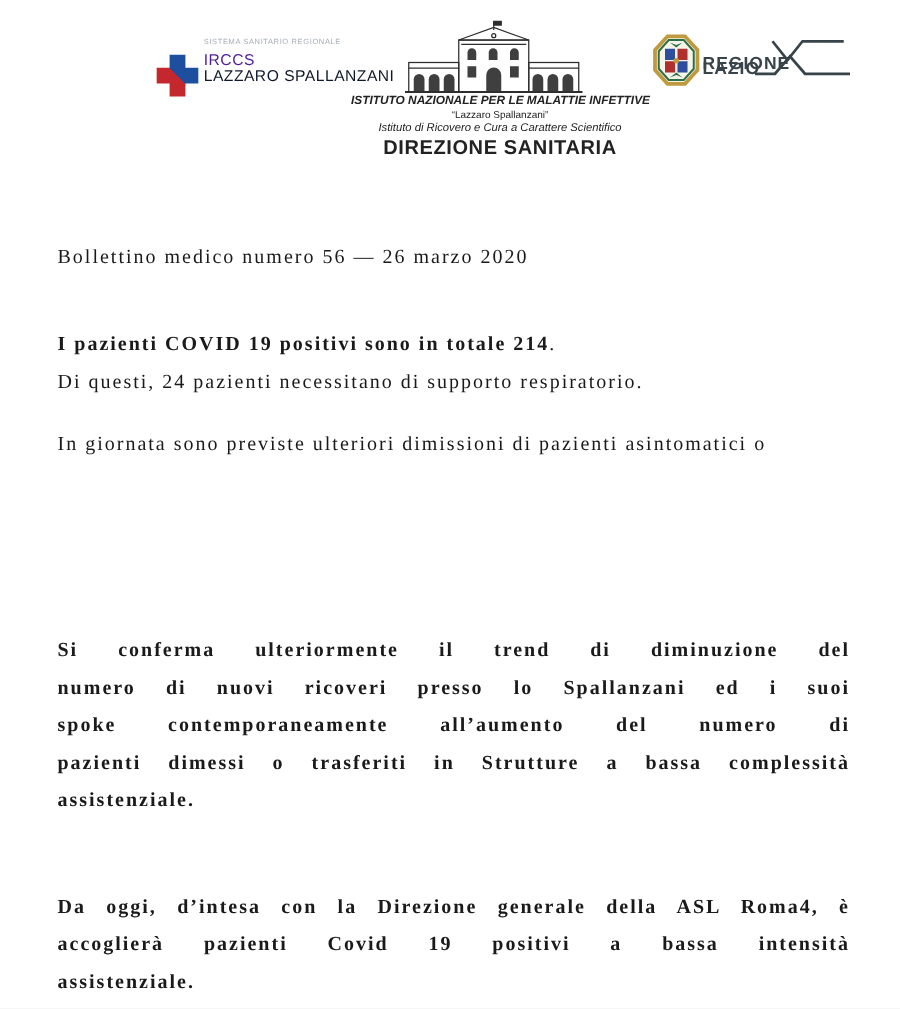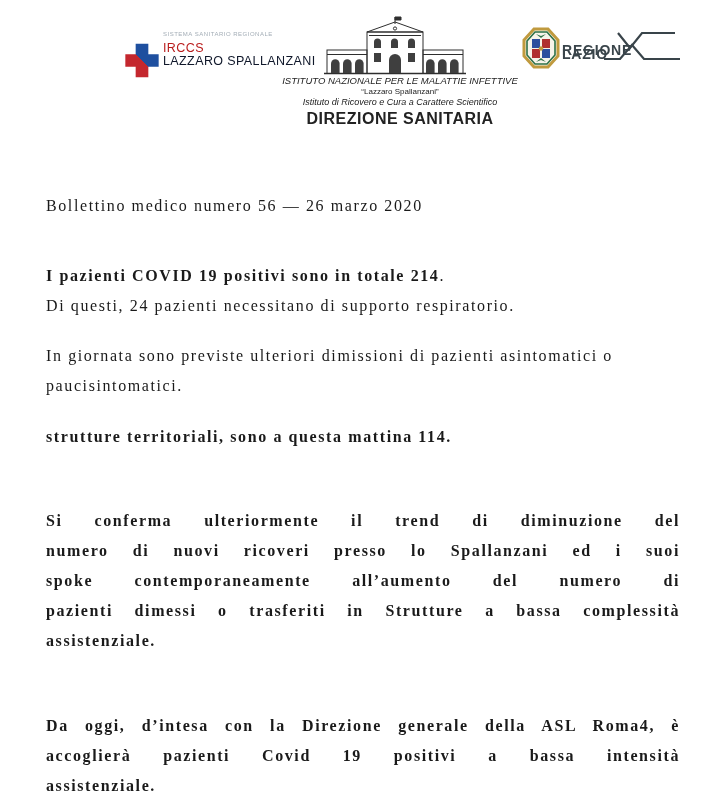--- a/index.html
+++ b/index.html
@@ -8,25 +8,25 @@
     position:relative; width:720px; height:807px;
     background:#ffffff; overflow:hidden;
     font-family:"Liberation Serif", serif;
     color:#1a1a1a;
   }
   
   .hdr-abs { position:absolute; }
   .sans { font-family:"Liberation Sans", sans-serif; }
 
   #irccs-caption { left:163px; top:31px; font-size:6px; letter-spacing:0.5px; color:#a3adb6; white-space:nowrap; }
-  #irccs-line1   { left:163px; top:41px; font-size:12.5px; letter-spacing:0.4px; color:#b91c1c; white-space:nowrap; }
+  #irccs-line1   { left:163px; top:41px; font-size:12.5px; letter-spacing:0.4px; color:#4c1d95; white-space:nowrap; }
   #irccs-line2   { left:163px; top:54px; font-size:12.5px; letter-spacing:0.4px; color:#0f172a; white-space:nowrap; }
 
   #center-text { left:280px; top:75px; width:240px; text-align:center; color:#222; }
-  #center-text .inst  { font-size:9.5px; font-weight:normal; font-style:italic; line-height:12px; white-space:nowrap; }
+  #center-text .inst  { font-size:9.5px; font-weight:bold; font-style:italic; line-height:12px; white-space:nowrap;text-align:right; }
   #center-text .name  { font-size:8px;  line-height:10px; }
   #center-text .kind  { font-size:9px;  font-style:italic; line-height:11px; white-space:nowrap; }
   #center-text .dir   { font-size:16px; font-weight:bold; letter-spacing:0.5px; line-height:18px; margin-top:2px; }
 
   #regione-label { left:562px; top:41px; font-size:14px; font-weight:bold; letter-spacing:0.8px; line-height:18px; color:#39444a; white-space:nowrap; }
   #lazio-label   { left:562px; top:45px; font-size:14px; font-weight:bold; letter-spacing:0.8px; line-height:18px; color:#39444a; white-space:nowrap; }
 
   
   .para {
     position:absolute; left:46px; width:634px;
@@ -127,25 +127,23 @@
 
     <div class="para" id="title">Bollettino medico numero 56 — 26 marzo 2020</div>
 
     <div class="para plain" id="p1">
       <div><span class="bold">I pazienti COVID 19 positivi sono in totale 214</span><span>.</span></div>
       <div>Di questi, 24 pazienti necessitano di supporto respiratorio.</div>
     </div>
 
     <div class="para plain" id="p2">
         <div>In giornata sono previste ulteriori dimissioni di pazienti asintomatici o</div>
-        <div>paucisintomatici.</div>
       </div>
 
     <div class="para" id="p3">
-        <div>strutture territoriali, sono a questa mattina 114.</div>
       </div>
 
     <div class="para" id="p4">
         <div class="just">Si conferma ulteriormente il trend di diminuzione del</div>
         <div class="just">numero di nuovi ricoveri presso lo Spallanzani ed i suoi</div>
         <div class="just">spoke contemporaneamente all’aumento del numero di</div>
         <div class="just">pazienti dimessi o trasferiti in Strutture a bassa complessità</div>
         <div>assistenziale.</div>
       </div>
 

